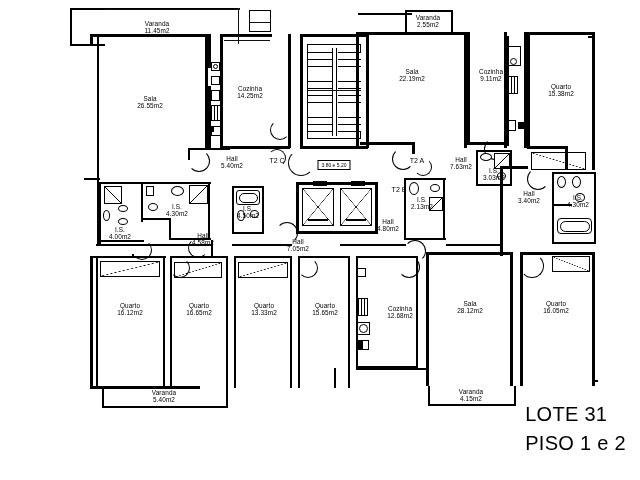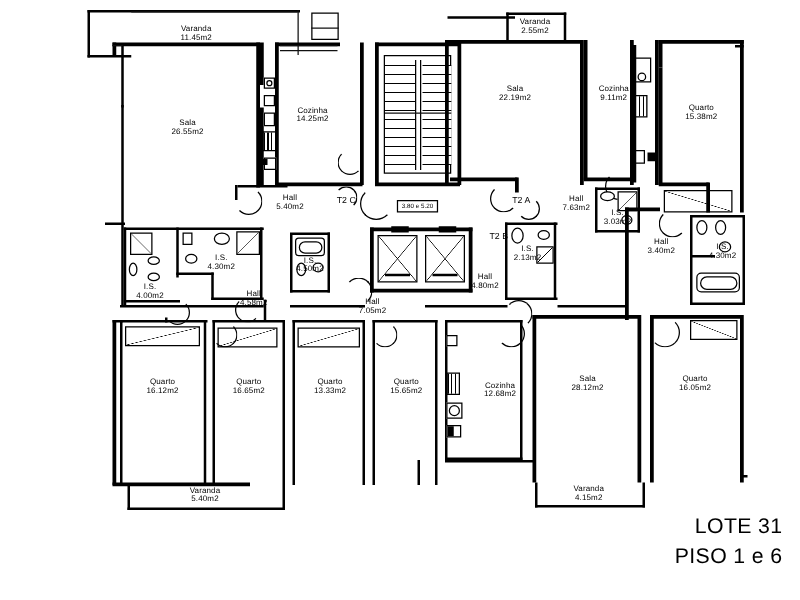--- a/index.html
+++ b/index.html
@@ -46,21 +46,21 @@
   .diag2{position:absolute;
         background:linear-gradient(to top right,transparent calc(50% - .4px),#000 50%,transparent calc(50% + .4px));}
 
   
   .stair{position:absolute;border:1px solid #000;box-sizing:border-box;background:#fff;}
   .treads{position:absolute;
         background:repeating-linear-gradient(180deg,#000 0 .8px,#fff .8px 7.2px);}
 
   
   #title{position:absolute;right:14px;bottom:22px;text-align:left;}
-  #title div{font-size:17px;line-height:1.45;letter-spacing:.3px;text-align:right;}
+  #title div{font-size:20px;line-height:1.45;letter-spacing:.3px;}
 </style>
 </head>
 <body>
 
 <div id="plan">
 
   <div class="w" style="left:70px;top:8px;width:170px;height:1.6px;"></div>
   <div class="w" style="left:70px;top:8px;width:1.6px;height:38px;"></div>
   <div class="w" style="left:70px;top:44px;width:35px;height:1.6px;"></div>
   <div class="thin" style="left:238px;top:8px;width:.8px;height:36px;"></div>
@@ -406,16 +406,16 @@
   <div class="w" style="left:446px;top:244px;width:56px;height:2px;"></div>
   <div class="w" style="left:356px;top:368px;width:72px;height:2.4px;"></div>
   <div class="w" style="left:334px;top:368px;width:2.4px;height:20px;"></div>
   <div class="w" style="left:132px;top:254px;width:2px;height:4px;"></div>
 
   <div class="w" style="left:90px;top:256px;width:8px;height:2px;"></div>
   <div class="w" style="left:84px;top:178px;width:16px;height:2px;"></div>
 
   <div id="title">
     <div>LOTE 31</div>
-    <div>PISO 1 e 6</div>
+    <div>PISO 1 e 2</div>
   </div>
 
 </div>
 
 </body></html>

